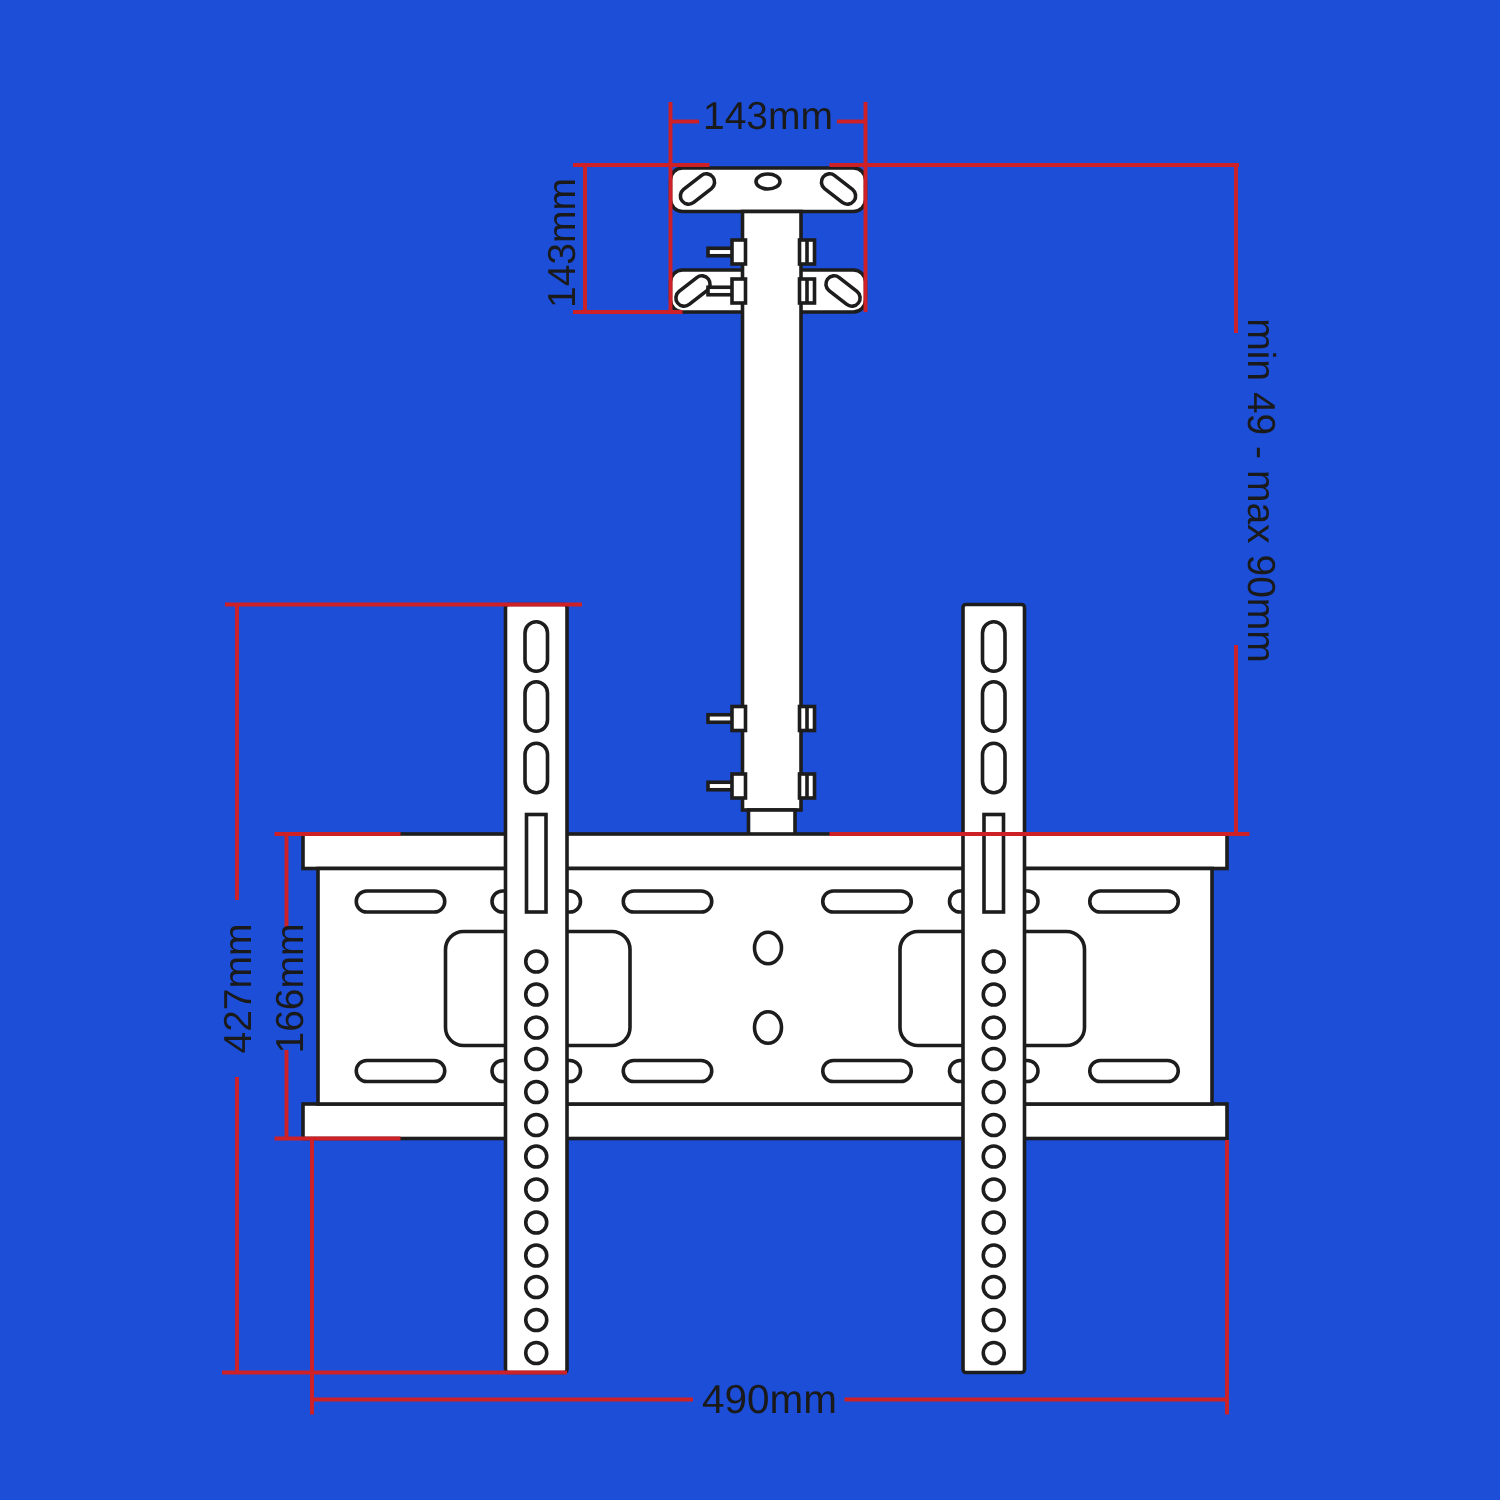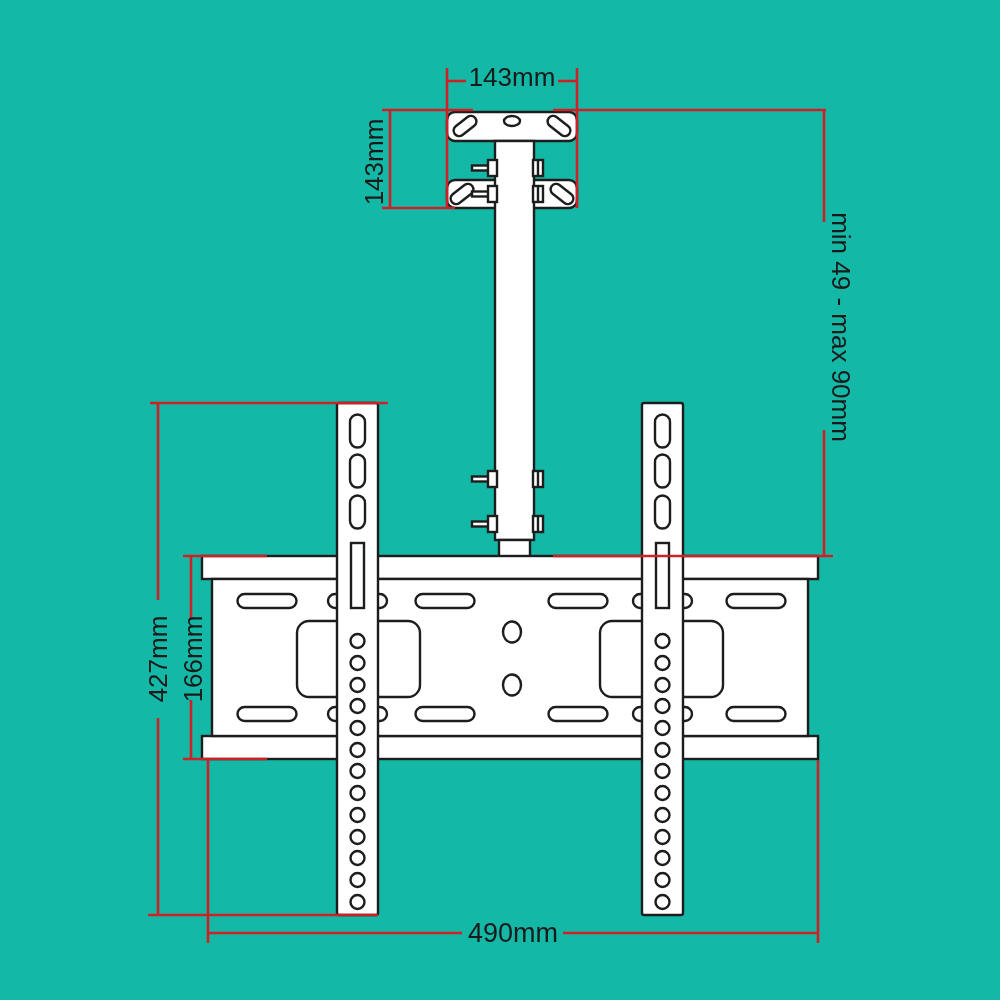--- a/index.html
+++ b/index.html
@@ -1,16 +1,16 @@
 <!DOCTYPE html>
 <html><head>
 <meta charset="utf-8">
 <style>
   html,body{margin:0;padding:0;background:#ffffff;}
-  .stage{position:relative;width:1000px;height:1000px;background:#14b8a6;overflow:hidden;}
+  .stage{position:relative;width:1000px;height:1000px;background:#1d4ed8;overflow:hidden;}
   svg{display:block;}
   .blk{stroke:#1d1d1d;stroke-width:2.4;fill:#ffffff;}
   .blk .nofill{fill:none;}
   .red{stroke:#ce2127;stroke-width:2.6;fill:none;}
   .dimtext text{font-family:"Liberation Sans","DejaVu Sans",sans-serif;font-size:26px;fill:#1a1a1a;stroke:none;}
   .dimtext text.big{font-size:27px;}
 </style>
 </head>
 <body>
 

